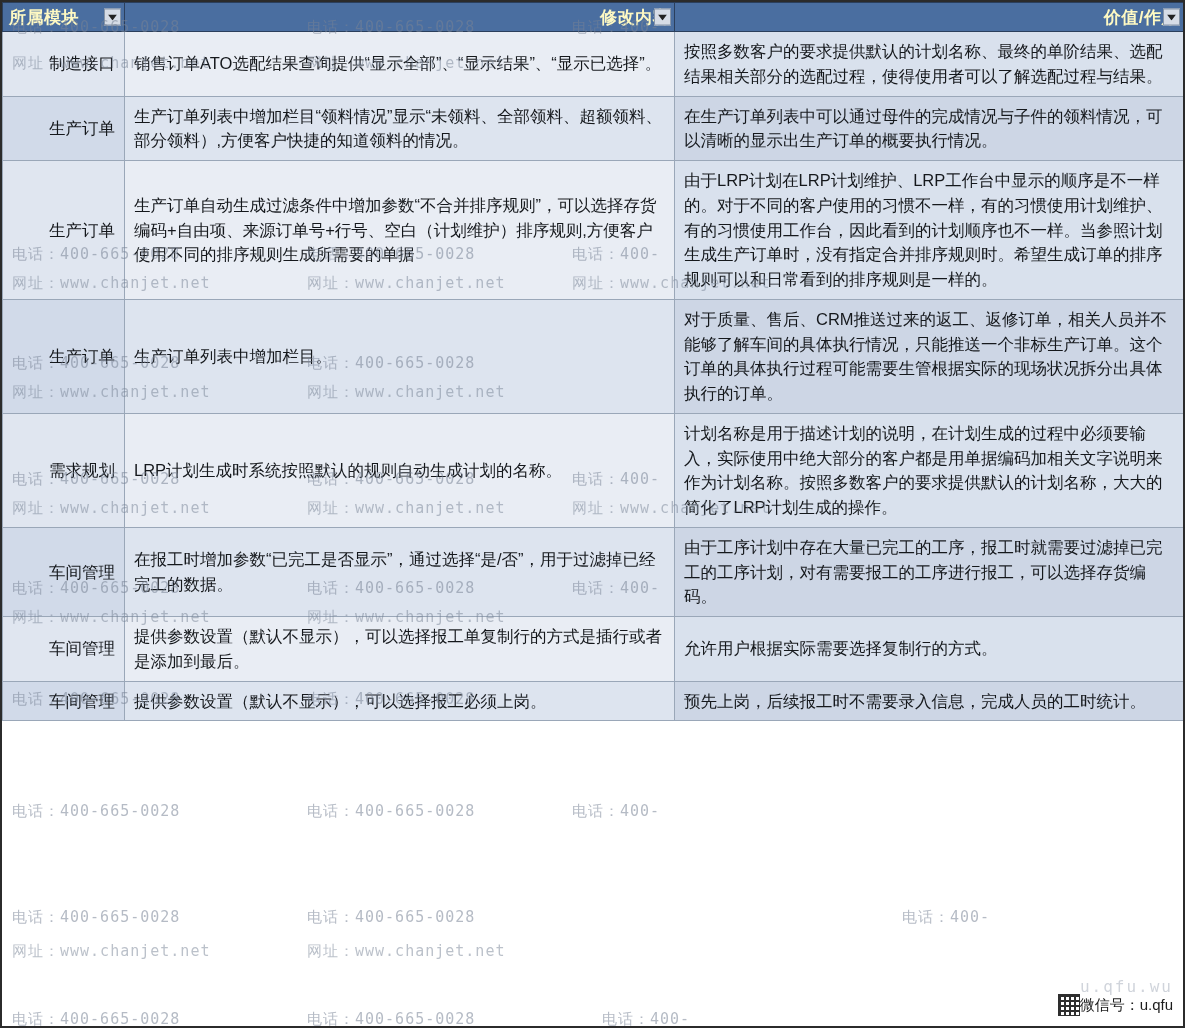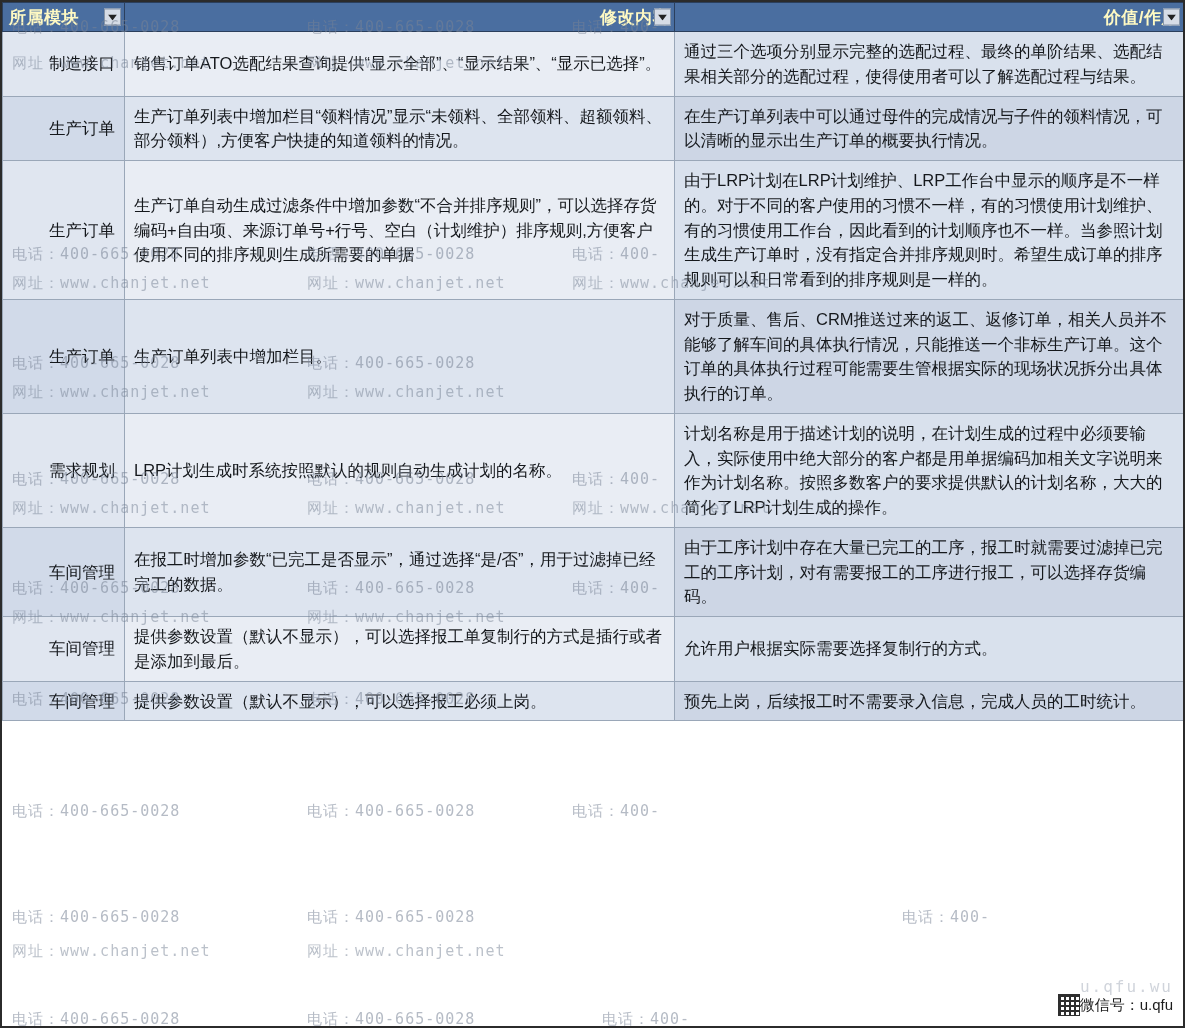--- a/index.html
+++ b/index.html
@@ -192,21 +192,21 @@
                 <path d="M0 0 L9 0 L4.5 6 Z" fill="#222"></path>
               </svg>
           </span>
         </th>
       </tr>
     </thead>
     <tbody>
       <tr>
         <td class="module">制造接口</td>
         <td class="mod">销售订单ATO选配结果查询提供“显示全部”、“显示结果”、“显示已选择”。</td>
-        <td class="val">通过三个选项分别显示完整的选配过程、最终的单阶结果、选配结果相关部分的选配过程，使得使用者可以了解选配过程与结果。</td>
+        <td class="val">按照多数客户的要求提供默认的计划名称、最终的单阶结果、选配结果相关部分的选配过程，使得使用者可以了解选配过程与结果。</td>
       </tr>
       <tr class="alt">
         <td class="module">生产订单</td>
         <td class="mod">生产订单列表中增加栏目“领料情况”显示“未领料、全部领料、超额领料、部分领料）,方便客户快捷的知道领料的情况。</td>
         <td class="val">在生产订单列表中可以通过母件的完成情况与子件的领料情况，可以清晰的显示出生产订单的概要执行情况。</td>
       </tr>
       <tr>
         <td class="module">生产订单</td>
         <td class="mod">生产订单自动生成过滤条件中增加参数“不合并排序规则”，可以选择存货编码+自由项、来源订单号+行号、空白（计划维护）排序规则,方便客户使用不同的排序规则生成所需要的单据</td>
         <td class="val">由于LRP计划在LRP计划维护、LRP工作台中显示的顺序是不一样的。对于不同的客户使用的习惯不一样，有的习惯使用计划维护、有的习惯使用工作台，因此看到的计划顺序也不一样。当参照计划生成生产订单时，没有指定合并排序规则时。希望生成订单的排序规则可以和日常看到的排序规则是一样的。</td>

